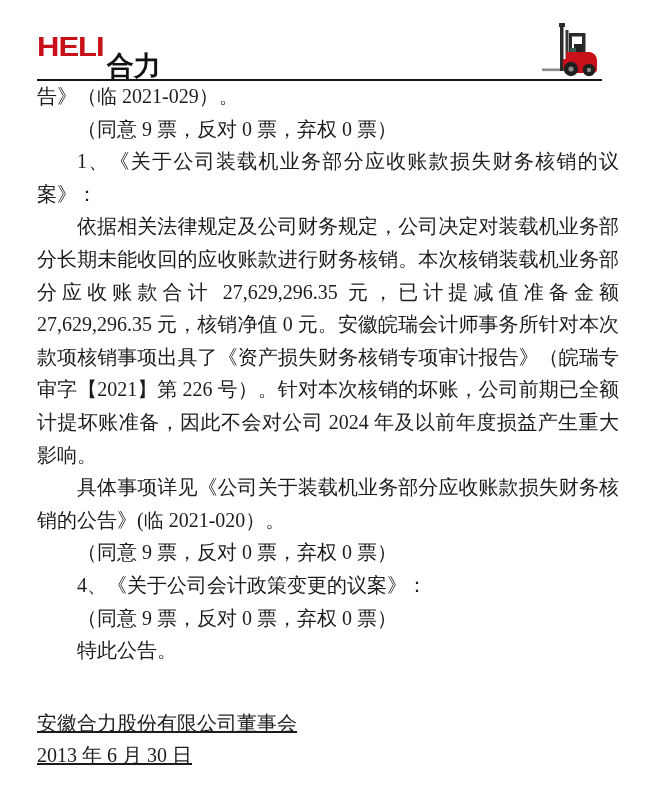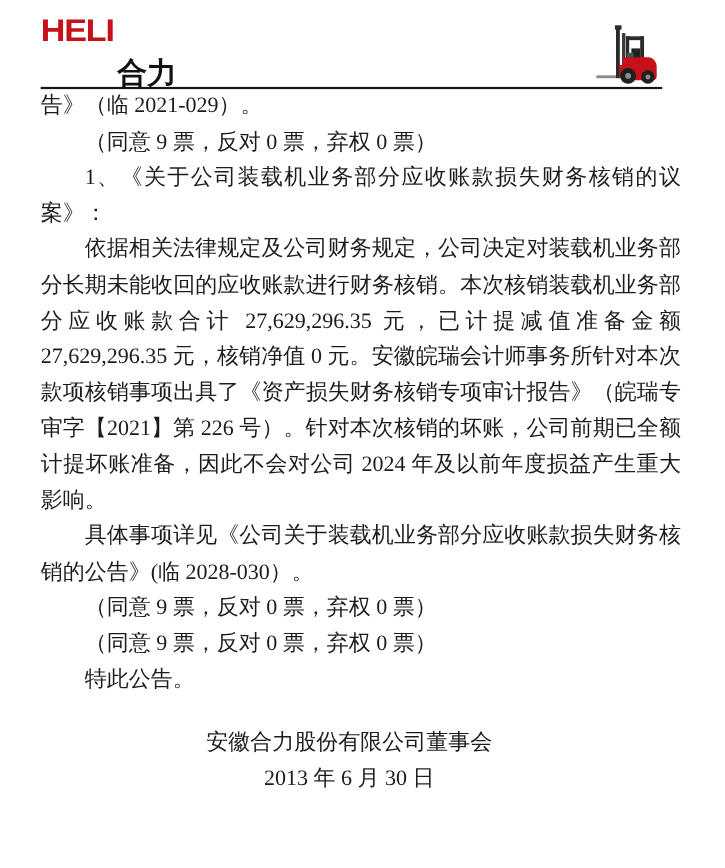--- a/index.html
+++ b/index.html
@@ -23,21 +23,21 @@
     top: 0;
     width: 565px;
     height: 79px;
     border-bottom: 2px solid #151515;
   }
   .logo {
     position: absolute;
     left: 0;
     bottom: -1px;
     display: flex;
-    align-items: flex-start;
+    align-items: center;
     font-family: "Liberation Sans", "DejaVu Sans", sans-serif;
     font-weight: bold;
     line-height: 1;
     white-space: nowrap;
   }
   .logo .latin {
     color: var(--brand-red, #c8101a);
     font-size: 31px;
     letter-spacing: -1px;
     transform: scaleY(0.92);
@@ -64,23 +64,24 @@
     top: 80px;
     width: 582px;
     font-size: 20px;
     line-height: 32.6px;
     text-align: justify;
   }
   .content p { margin: 0; }
   .indent { text-indent: 2em; }
   .closing { margin-top: 24px; }
   .sign-block {
-    margin-top: 25px;
-    text-align: center;
+    margin-top: 40px;
+    text-align: left;
     padding-right: 21px;
+    text-decoration: underline;
   }
 </style>
 </head>
 <body>
 
 <div class="page">
 
   <div class="header">
     <div class="logo">
       <span class="latin">HELI</span>
@@ -109,22 +110,23 @@
       <circle cx="47" cy="49" r="6.2" fill="#1f1f1f"></circle>
       <circle cx="47" cy="49" r="2.2" fill="#8c8c8c"></circle>
     </svg>
   </div>
 
   <div class="content">
     <p>告》（临 2021-029）。</p>
     <p class="indent">（同意 9 票，反对 0 票，弃权 0 票）</p>
     <p class="indent">1、《关于公司装载机业务部分应收账款损失财务核销的议案》：</p>
     <p class="indent">依据相关法律规定及公司财务规定，公司决定对装载机业务部分长期未能收回的应收账款进行财务核销。本次核销装载机业务部分应收账款合计 27,629,296.35 元，已计提减值准备金额 27,629,296.35 元，核销净值 0 元。安徽皖瑞会计师事务所针对本次款项核销事项出具了《资产损失财务核销专项审计报告》（皖瑞专审字【2021】第 226 号）。针对本次核销的坏账，公司前期已全额计提坏账准备，因此不会对公司 2024 年及以前年度损益产生重大影响。</p>
-    <p class="indent">具体事项详见《公司关于装载机业务部分应收账款损失财务核销的公告》(临 2028-030）。</p>
+    <p class="indent">具体事项详见《公司关于装载机业务部分应收账款损失财务核销的公告》(临 2021-020）。</p>
     <p class="indent">（同意 9 票，反对 0 票，弃权 0 票）</p>
+    <p class="indent">4、《关于公司会计政策变更的议案》：</p>
     <p class="indent">（同意 9 票，反对 0 票，弃权 0 票）</p>
     <p class="indent closing">特此公告。</p>
     <div class="sign-block">
       <p>安徽合力股份有限公司董事会</p>
       <p>2013 年 6 月 30 日</p>
     </div>
   </div>
 
 </div>
 

